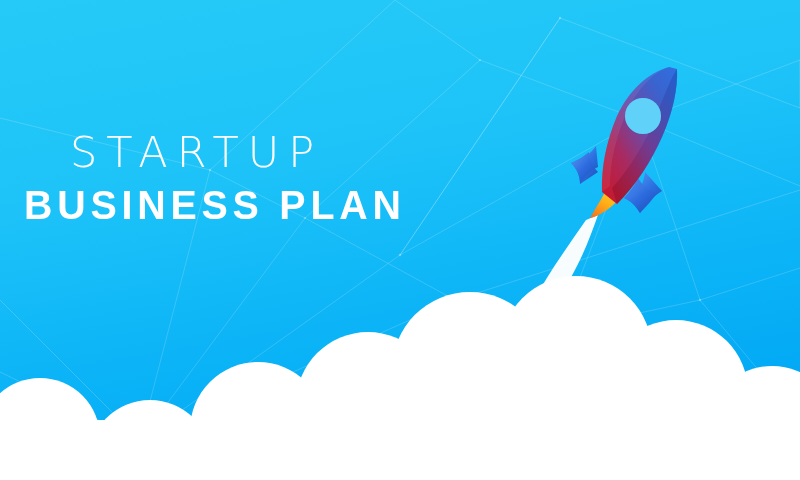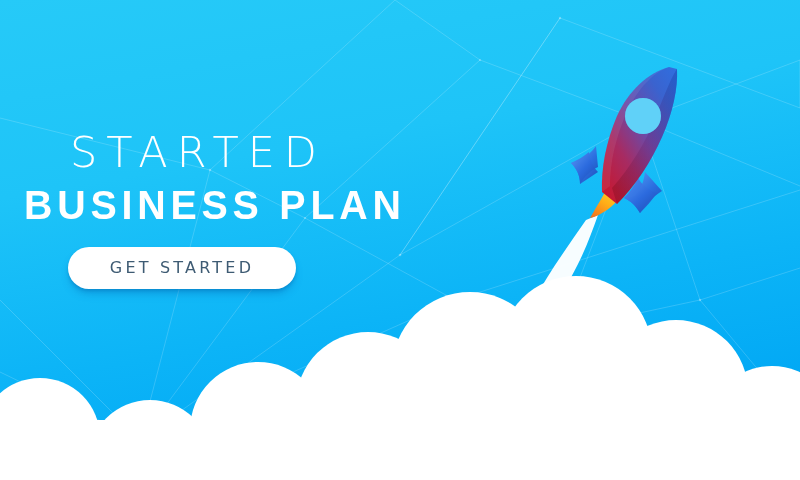--- a/index.html
+++ b/index.html
@@ -260,21 +260,18 @@
       <circle cx="676" cy="392" r="72"></circle>
       <circle cx="772" cy="432" r="66"></circle>
       <rect x="690" y="420" width="110" height="60"></rect>
 
       <rect x="0" y="450" width="800" height="40"></rect>
       <path d="M300,440 L620,360 L700,420 L300,470 Z"></path>
     </g>
   </svg>
 
   <div class="headline">
-    <span class="title-thin">STARTED</span>
+    <span class="title-thin">STARTUP</span>
     <span class="title-bold">BUSINESS PLAN</span>
   </div>
 
-  <div class="cta-wrap">
-    <button class="cta-button">GET STARTED</button>
-  </div>
 
 </div>
 
 </body></html>

